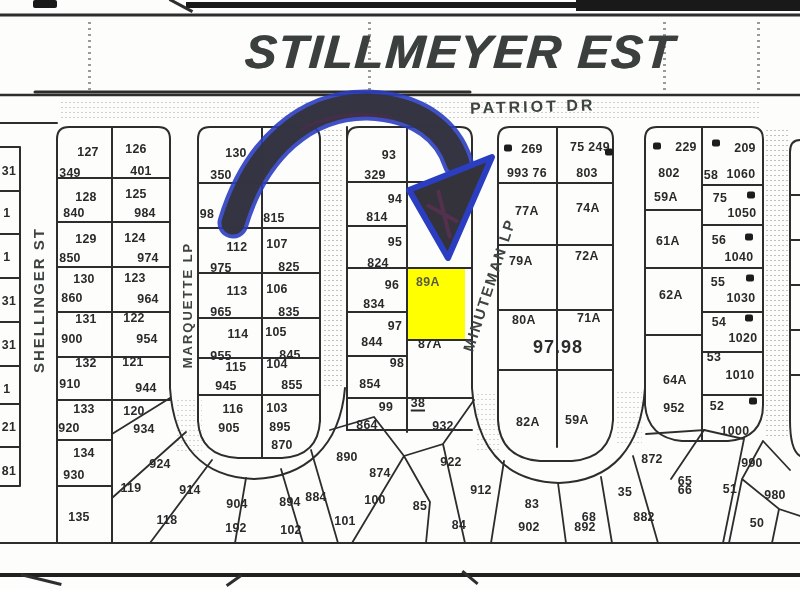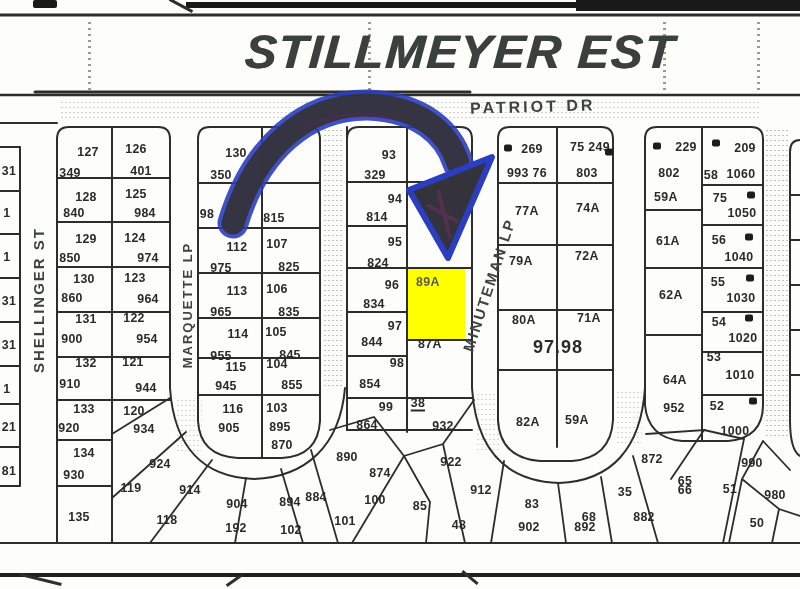--- a/index.html
+++ b/index.html
@@ -199,21 +199,21 @@
       <span class="lbl yel" style="left: 428px; top: 281px;">89A</span>
       <span class="lbl" style="left: 430px; top: 343px;">87A</span>
       <span class="lbl" style="left: 367px; top: 424px;">864</span>
       <span class="lbl" style="left: 443px; top: 425px;">932</span>
       <span class="lbl" style="left: 347px; top: 456px;">890</span>
       <span class="lbl" style="left: 380px; top: 472px;">874</span>
       <span class="lbl" style="left: 375px; top: 499px;">100</span>
       <span class="lbl" style="left: 420px; top: 505px;">85</span>
       <span class="lbl" style="left: 481px; top: 489px;">912</span>
       <span class="lbl" style="left: 451px; top: 461px;">922</span>
-      <span class="lbl" style="left: 459px; top: 524px;">48</span>
+      <span class="lbl" style="left: 459px; top: 524px;">84</span>
       <span class="lbl" style="left: 532px; top: 148px;">269</span>
       <span class="lbl" style="left: 527px; top: 172px;">993 76</span>
       <span class="lbl" style="left: 590px; top: 146px;">75 249</span>
       <span class="lbl" style="left: 587px; top: 172px;">803</span>
       <span class="lbl" style="left: 527px; top: 210px;">77A</span>
       <span class="lbl" style="left: 588px; top: 207px;">74A</span>
       <span class="lbl" style="left: 521px; top: 260px;">79A</span>
       <span class="lbl" style="left: 587px; top: 255px;">72A</span>
       <span class="lbl" style="left: 524px; top: 319px;">80A</span>
       <span class="lbl" style="left: 589px; top: 317px;">71A</span>

